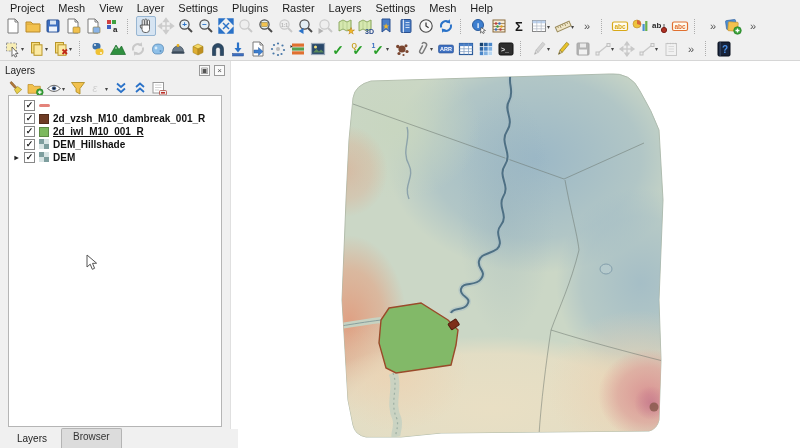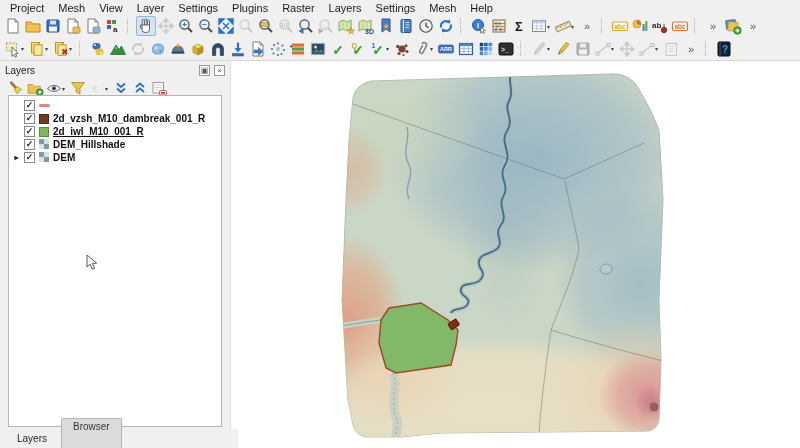--- a/index.html
+++ b/index.html
@@ -35,21 +35,21 @@
   .checkbox{width:9px;height:9px;border:1px solid #888;background:#fff;font-size:9px;
             line-height:8px;text-align:center;color:#1a1a1a;flex:0 0 auto;}
   .sym{flex:0 0 auto;}
   .lname.selected{text-decoration:underline;}
   .layer-row.dimmed{color:#999;font-style:italic;}
   
   .bottom-tabs{position:absolute;left:0;bottom:0;height:19px;width:232px;display:flex;
                align-items:flex-end;padding-left:6px;gap:3px;font-size:10px;background:#f0f0f0;}
   .tab{padding:2px 11px 4px;color:#222;}
   .tab.inactive{background:#dcdcdc;border:1px solid #b4b4b4;border-bottom:none;
-                border-radius:2px 2px 0 0;color:#333;padding-bottom:16px;}
+                border-radius:2px 2px 0 0;color:#333;padding-bottom:6px;}
   
   .canvas{position:absolute;left:230px;top:61px;right:0;bottom:0;background:#fff;
           border-left:1px solid #e0e0e0;}
   .terrain{position:absolute;left:110px;top:12px;}
   .cursor{position:absolute;left:86px;top:254px;pointer-events:none;}
 </style>
 </head>
 <body>
 
 <div class="app">

